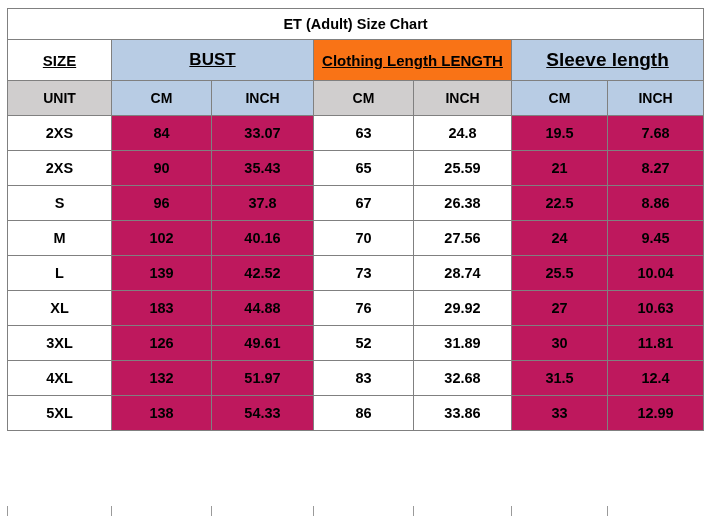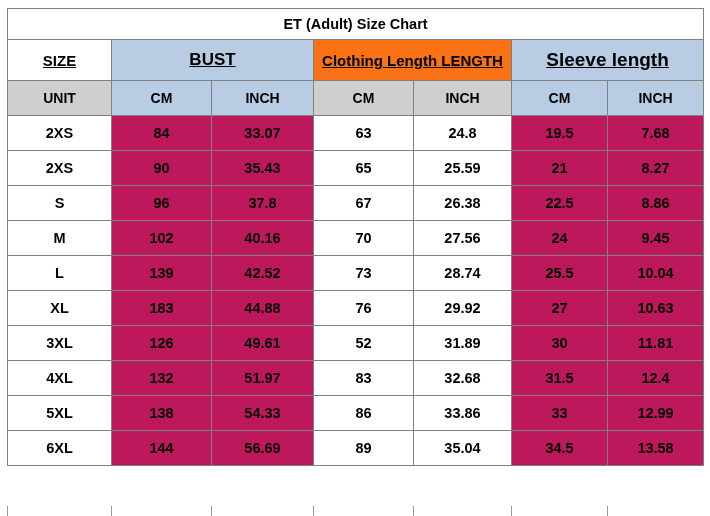--- a/index.html
+++ b/index.html
@@ -214,29 +214,20 @@
       </tr>
       <tr class="data-row">
         <td class="d-white">5XL</td>
         <td class="d-blue">138</td>
         <td class="d-blue">54.33</td>
         <td class="d-white">86</td>
         <td class="d-white">33.86</td>
         <td class="d-blue">33</td>
         <td class="d-blue">12.99</td>
       </tr>
-      <tr class="data-row">
-        <td class="d-white">6XL</td>
-        <td class="d-blue">144</td>
-        <td class="d-blue">56.69</td>
-        <td class="d-white">89</td>
-        <td class="d-white">35.04</td>
-        <td class="d-blue">34.5</td>
-        <td class="d-blue">13.58</td>
-      </tr>
     </tbody>
   </table>
 
   <div class="bottom-strip">
     <div style="width:104px"></div>
     <div style="width:100px"></div>
     <div style="width:102px"></div>
     <div style="width:100px"></div>
     <div style="width:98px"></div>
     <div style="width:96px"></div>

